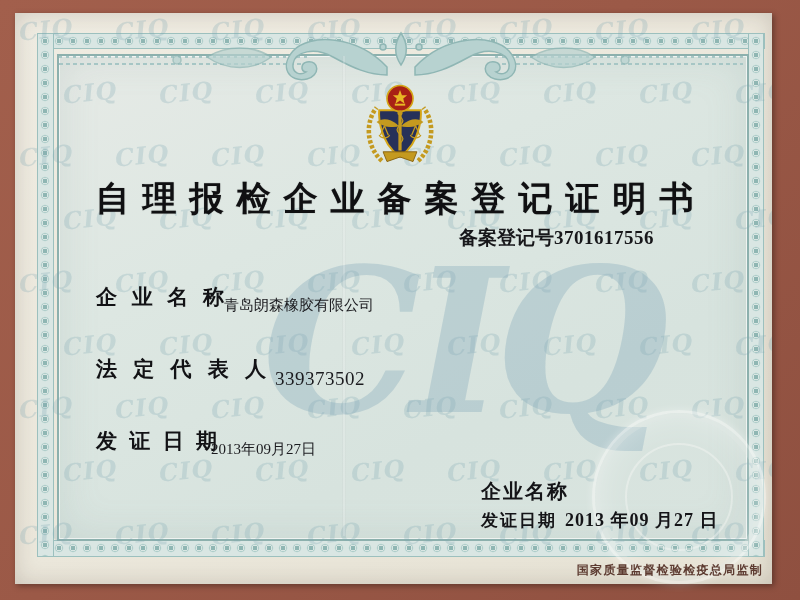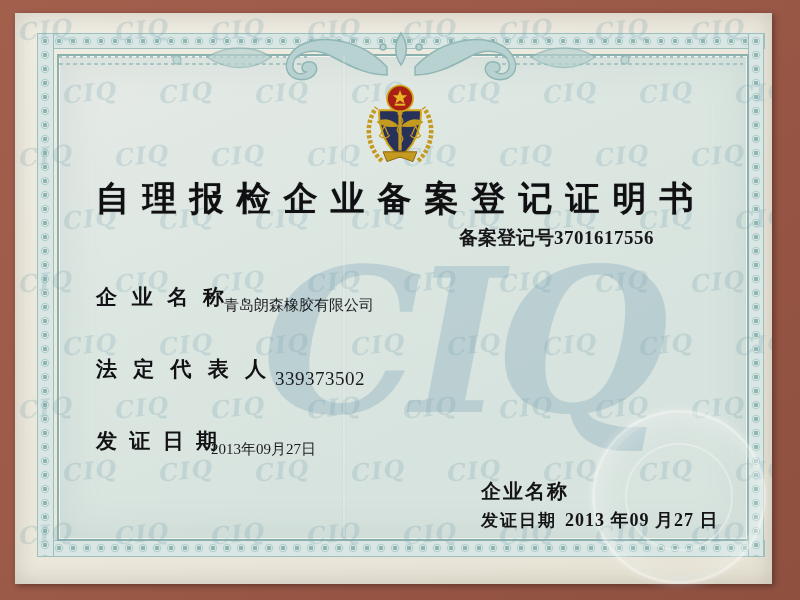--- a/index.html
+++ b/index.html
@@ -227,13 +227,14 @@
   <div class="field-row row5">
     <span class="field-label w121">发证日期</span><span class="field-value">2013年09月27日</span>
   </div>
 
   <div class="issuer-label">企业名称</div>
 
   <div class="issue-date-line">
     <span class="issue-date-label">发证日期</span><span class="issue-date-value">2013 年09 月27 日</span>
   </div>
 
+  <div class="footer-note">国家质量监督检验检疫总局监制</div>
 </div>
 
 </body></html>

